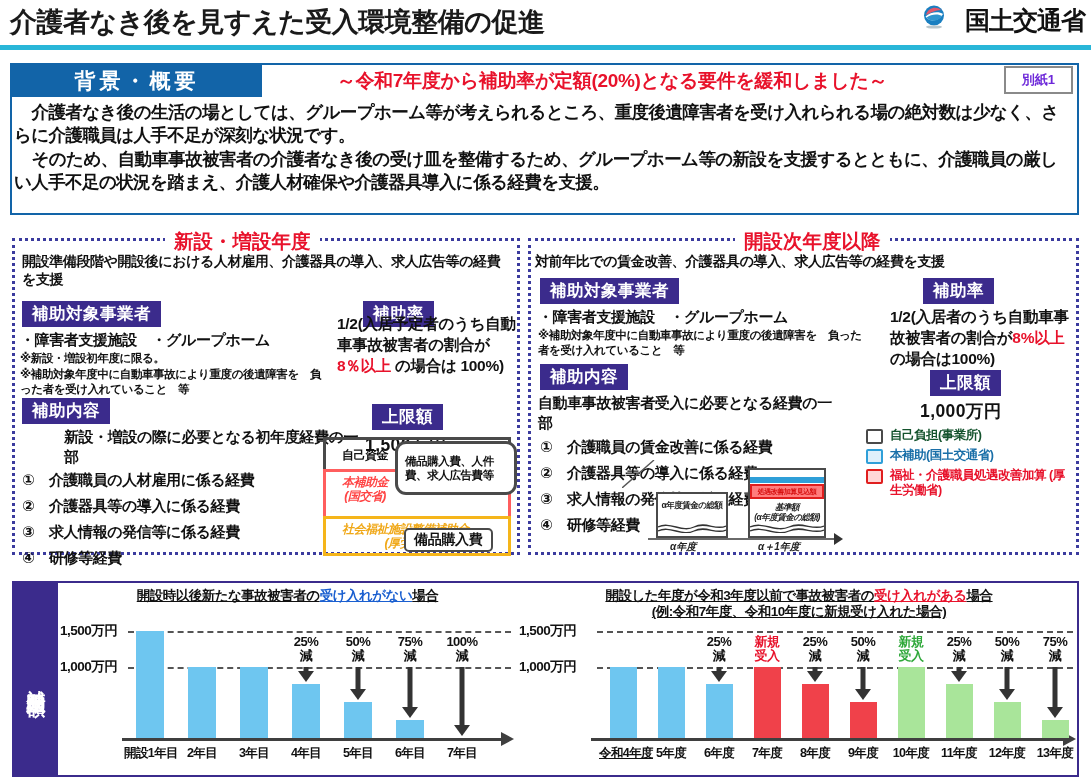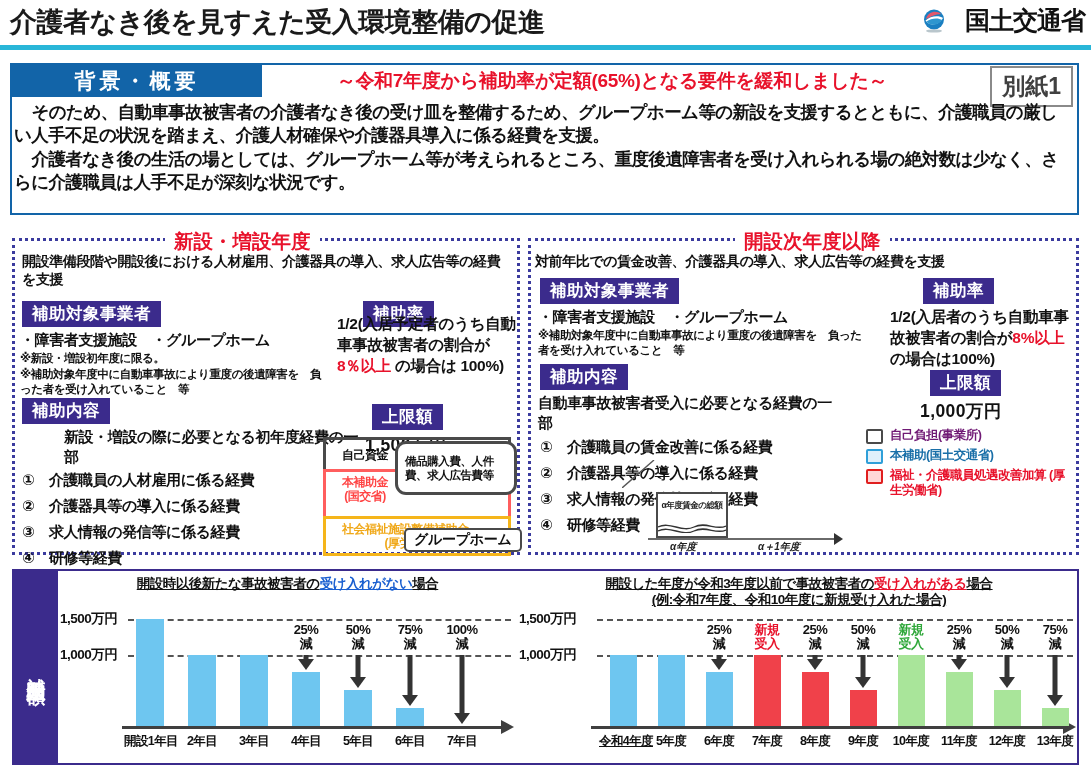--- a/index.html
+++ b/index.html
@@ -18,21 +18,21 @@
   #header{
     position:absolute;left:0;top:0;width:1091px;height:46px;
   }
   #page-title{
     position:absolute;left:10px;top:4px;
     font-size:27px;font-weight:700;color:#1a1a1a;
     letter-spacing:-0.5px;white-space:nowrap;
   }
   #logo-wrap{
     position:absolute;right:6px;top:4px;
-    display:flex;align-items:center;gap:18px;
+    display:flex;gap:18px;
   }
   #logo-mark{width:26px;height:26px;position:relative;display:block;}
   #ministry-name{
     font-size:25px;font-weight:700;color:#111;letter-spacing:-1px;white-space:nowrap;
   }
   #header-rule{
     position:absolute;left:0;top:45px;width:1091px;height:5px;
     background:#29b6d8;
   }
   
@@ -46,21 +46,21 @@
   }
   #bg-tab span{color:#fff;font-size:21px;font-weight:700;letter-spacing:4px;}
   #bg-banner{
     position:absolute;left:262px;top:65px;width:700px;height:32px;
     background:#ffffff;display:flex;align-items:center;justify-content:center;
   }
   #bg-banner span{color:#e8122b;font-size:19px;font-weight:700;letter-spacing:-0.3px;}
   #besshi{
     position:absolute;right:18px;top:66px;
     border:2px solid #8a8a8a;background:#fff;
-    padding:3px 10px;font-size:23px;font-weight:700;color:#404040;
+    padding:3px 16px;font-size:13px;font-weight:700;color:#6d28d9;
   }
   #bg-body{
     position:absolute;left:14px;top:101px;width:1060px;
     font-size:17.5px;line-height:1.32;color:#111;font-weight:600;letter-spacing:-0.6px;
   }
   #bg-body p{margin:0 0 1px 0;text-indent:1em;}
   
   .panel{
     position:absolute;border:3px dotted #3b3b9e;box-sizing:border-box;background:#fff;
   }
@@ -88,21 +88,21 @@
   .note-text{
     position:absolute;font-size:11.5px;line-height:1.28;color:#111;font-weight:600;letter-spacing:-0.4px;
   }
   .rate-text{
     position:absolute;font-size:15.5px;line-height:1.35;color:#111;font-weight:600;letter-spacing:-0.3px;
   }
   .rate-text .hi{color:#e8122b;font-weight:700;}
   .amount{
     position:absolute;font-size:17.5px;font-weight:600;color:#111;letter-spacing:0.4px;
   }
-  .list-line{display:block;}
+  .list-line{display:block;font-style:italic;}
   
   #fund-stack{position:absolute;left:323px;top:437px;width:188px;height:113px;}
   .fs-row{position:relative;box-sizing:border-box;}
   #fs-self{height:32px;border:3px solid #4a4a4a;border-bottom:none;}
   #fs-main{height:47px;border:3px solid #ff5e5e;border-bottom:none;}
   #fs-mhlw{height:40px;border:3px solid #f5b51a;}
   .fs-label{position:absolute;left:16px;top:50%;transform:translateY(-50%);
     font-size:12px;font-weight:600;white-space:nowrap;letter-spacing:-0.5px;text-align:center;}
   .fs-two{top:4px;transform:none;line-height:1.14;}
   #fs-self .fs-label{color:#111;}
@@ -139,21 +139,21 @@
   
   #legend{position:absolute;left:866px;top:428px;width:208px;}
   .lg-row{display:flex;align-items:flex-start;gap:7px;margin-bottom:4px;}
   .lg-box{width:17px;height:15px;box-sizing:border-box;border-radius:2px;flex:0 0 auto;margin-top:1px;}
   .lg-txt{font-size:12.5px;line-height:1.22;font-weight:600;letter-spacing:-0.5px;}
   #legend-note{
     margin-top:6px;font-size:12.5px;line-height:1.3;color:#111;font-weight:600;letter-spacing:-0.5px;
   }
   
   #chart-wrap{
-    position:absolute;left:12px;top:569px;width:1067px;height:196px;
+    position:absolute;left:12px;top:581px;width:1067px;height:196px;
     border:2px solid #3b2b8c;box-sizing:border-box;background:#fff;
   }
   #chart-side{
     position:absolute;left:0;top:0;width:44px;height:192px;background:#3b2b8c;
     display:flex;align-items:center;justify-content:center;
   }
   #chart-side span{
     color:#fff;font-size:19px;font-weight:700;writing-mode:vertical-rl;
     letter-spacing:2px;line-height:1.05;
   }
@@ -202,26 +202,26 @@
       <span id="ministry-name">国土交通省</span>
     </div>
     <div id="header-rule"></div>
   </div>
 
   <div id="bg-box"></div>
   <div id="bg-tab">
     <span>背景・概要</span>
   </div>
   <div id="bg-banner">
-    <span>～令和7年度から補助率が定額(65%)となる要件を緩和しました～</span>
+    <span>～令和7年度から補助率が定額(20%)となる要件を緩和しました～</span>
   </div>
   <div id="besshi">別紙1</div>
   <div id="bg-body">
+    <p>介護者なき後の生活の場としては、グループホーム等が考えられるところ、重度後遺障害者を受け入れられる場の絶対数は少なく、さらに介護職員は人手不足が深刻な状況です。</p>
     <p>そのため、自動車事故被害者の介護者なき後の受け皿を整備するため、グループホーム等の新設を支援するとともに、介護職員の厳しい人手不足の状況を踏まえ、介護人材確保や介護器具導入に係る経費を支援。</p>
-    <p>介護者なき後の生活の場としては、グループホーム等が考えられるところ、重度後遺障害者を受け入れられる場の絶対数は少なく、さらに介護職員は人手不足が深刻な状況です。</p>
   </div>
 
   <div class="panel" id="panel-left"></div>
   <div class="panel-title" id="panel-left-title">新設・増設年度</div>
   <div class="panel-lead" id="left-lead">開設準備段階や開設後における人材雇用、介護器具の導入、求人広告等の経費を支援</div>
 
   <div class="chip" style="left:22px;top:301px;">補助対象事業者</div>
   <div class="body-text" style="left:20px;top:330px;width:300px;">・障害者支援施設　・グループホーム</div>
   <div class="note-text" style="left:20px;top:351px;width:300px;">※新設・増設初年度に限る。</div>
   <div class="note-text" style="left:20px;top:367px;width:305px;">※補助対象年度中に自動車事故により重度の後遺障害を　負った者を受け入れていること　等</div>
@@ -251,21 +251,21 @@
       </span>
     </div>
     <div class="fs-row" id="fs-mhlw">
       <span class="fs-label fs-two">
         <span class="list-line">社会福祉施設整備補助金</span>
         <span class="list-line">(厚労省)</span>
       </span>
     </div>
   </div>
   <div id="fs-callout">備品購入費、人件費、求人広告費等</div>
-  <div id="fs-works">グループホーム</div>
+  <div id="fs-works">備品購入費</div>
 
   <div class="panel" id="panel-right"></div>
   <div class="panel-title" id="panel-right-title">開設次年度以降</div>
   <div class="panel-lead" id="right-lead">対前年比での賃金改善、介護器具の導入、求人広告等の経費を支援</div>
 
   <div class="chip" style="left:540px;top:278px;">補助対象事業者</div>
   <div class="body-text" style="left:538px;top:307px;width:330px;">・障害者支援施設　・グループホーム</div>
   <div class="note-text" style="left:538px;top:328px;width:330px;">※補助対象年度中に自動車事故により重度の後遺障害を　負った者を受け入れていること　等</div>
 
   <div class="chip" style="left:540px;top:364px;">補助内容</div>
@@ -286,30 +286,44 @@
     <line x1="0" y1="28" x2="32" y2="0" stroke="#555" stroke-width="1.4"></line>
   </svg>
   <div id="wage-diagram">
     <div class="wd-col" id="wd-a">
       <div class="wd-cap" style="top:7px;">α年度賃金の総額</div>
       <svg width="68" height="12" style="position:absolute;left:0;bottom:3px;">
         <path d="M0 6 C12 0, 24 12, 36 6 C48 0, 58 10, 68 5" stroke="#333" fill="none" stroke-width="1.3"></path>
         <path d="M0 10 C12 4, 24 16, 36 10 C48 4, 58 14, 68 9" stroke="#333" fill="none" stroke-width="1.3"></path>
       </svg>
     </div>
+    <div class="wd-col" id="wd-b">
+      <div class="wd-seg" id="wd-blue"></div>
+      <div class="wd-seg" id="wd-red">
+        <span>処遇改善加算見込額</span>
+      </div>
+      <div class="wd-cap" style="top:33px;">
+        <span class="list-line">基準額</span>
+        <span class="list-line">(α年度賃金の総額)</span>
+      </div>
+      <svg width="74" height="12" style="position:absolute;left:0;bottom:3px;">
+        <path d="M0 6 C13 0, 26 12, 39 6 C52 0, 63 10, 74 5" stroke="#333" fill="none" stroke-width="1.3"></path>
+        <path d="M0 10 C13 4, 26 16, 39 10 C52 4, 63 14, 74 9" stroke="#333" fill="none" stroke-width="1.3"></path>
+      </svg>
+    </div>
     <div id="wd-axis"></div>
     <div id="wd-arrow"></div>
     <div class="wd-xlab" style="left:22px;">α年度</div>
     <div class="wd-xlab" style="left:110px;">α＋1年度</div>
   </div>
 
   <div id="legend">
     <div class="lg-row">
       <span class="lg-box" style="border:2.5px solid #4a4a4a;background:#ffffff;"></span>
-      <span class="lg-txt" style="color:#701a75;">自己負担(事業所)</span>
+      <span class="lg-txt" style="color:#14532d;">自己負担(事業所)</span>
     </div>
     <div class="lg-row">
       <span class="lg-box" style="border:2.5px solid #2f9fd8;background:#dff0fb;"></span>
       <span class="lg-txt" style="color:#1a6fa8;">本補助(国土交通省)</span>
     </div>
     <div class="lg-row">
       <span class="lg-box" style="border:2.5px solid #e01e1e;background:#ffd7d7;"></span>
       <span class="lg-txt" style="color:#e8122b;">福祉・介護職員処遇改善加算 (厚生労働省)</span>
     </div>
   </div>

